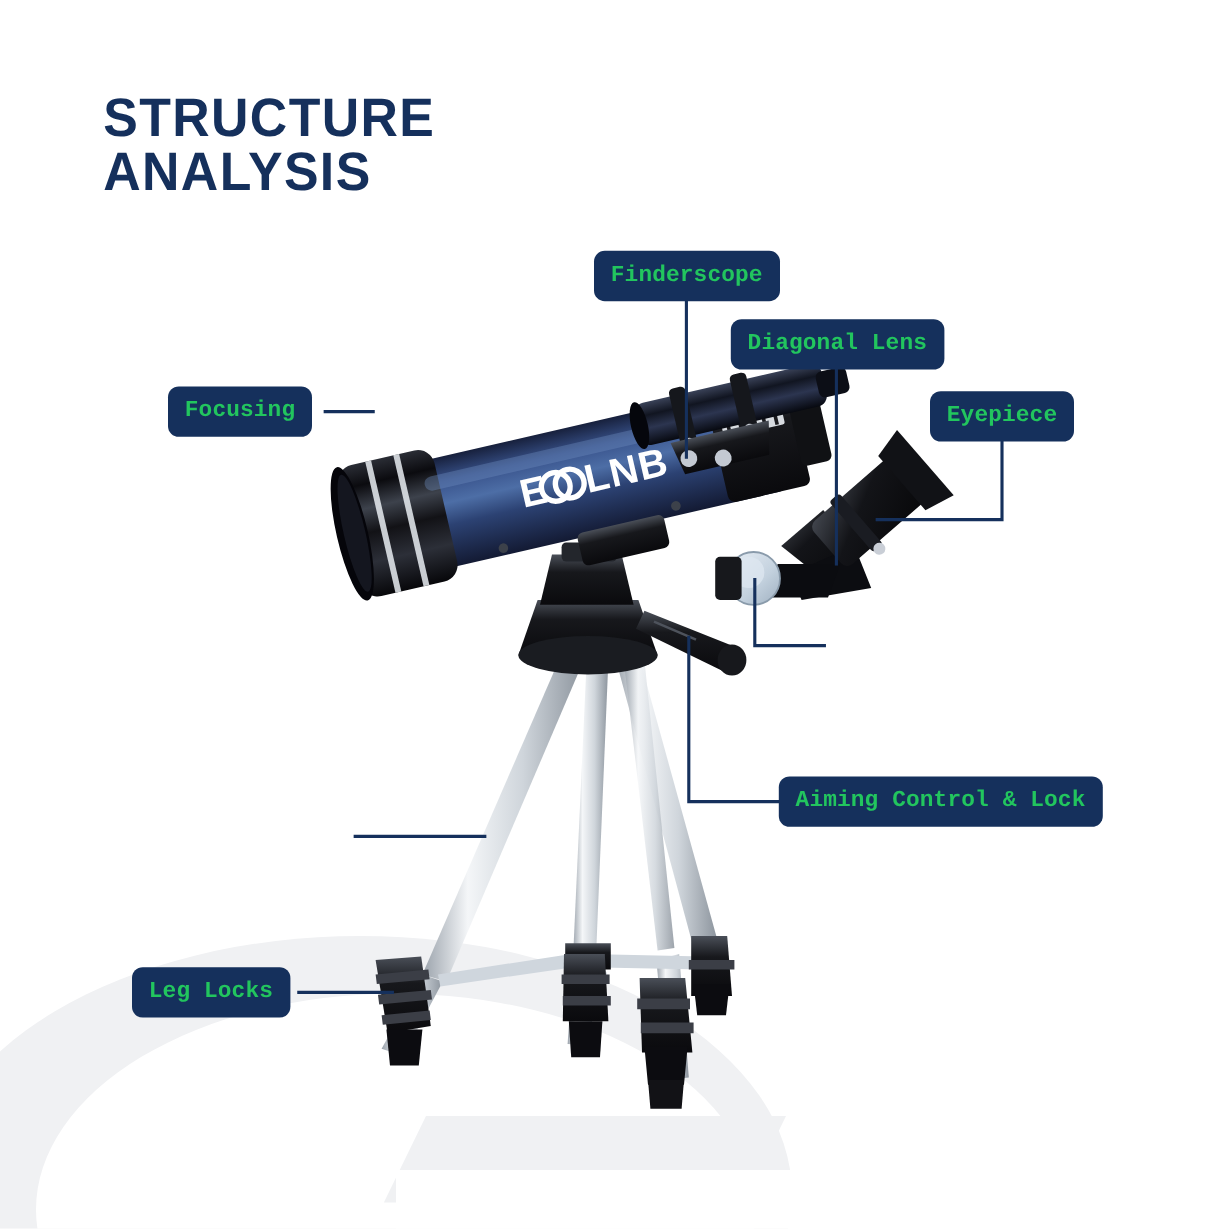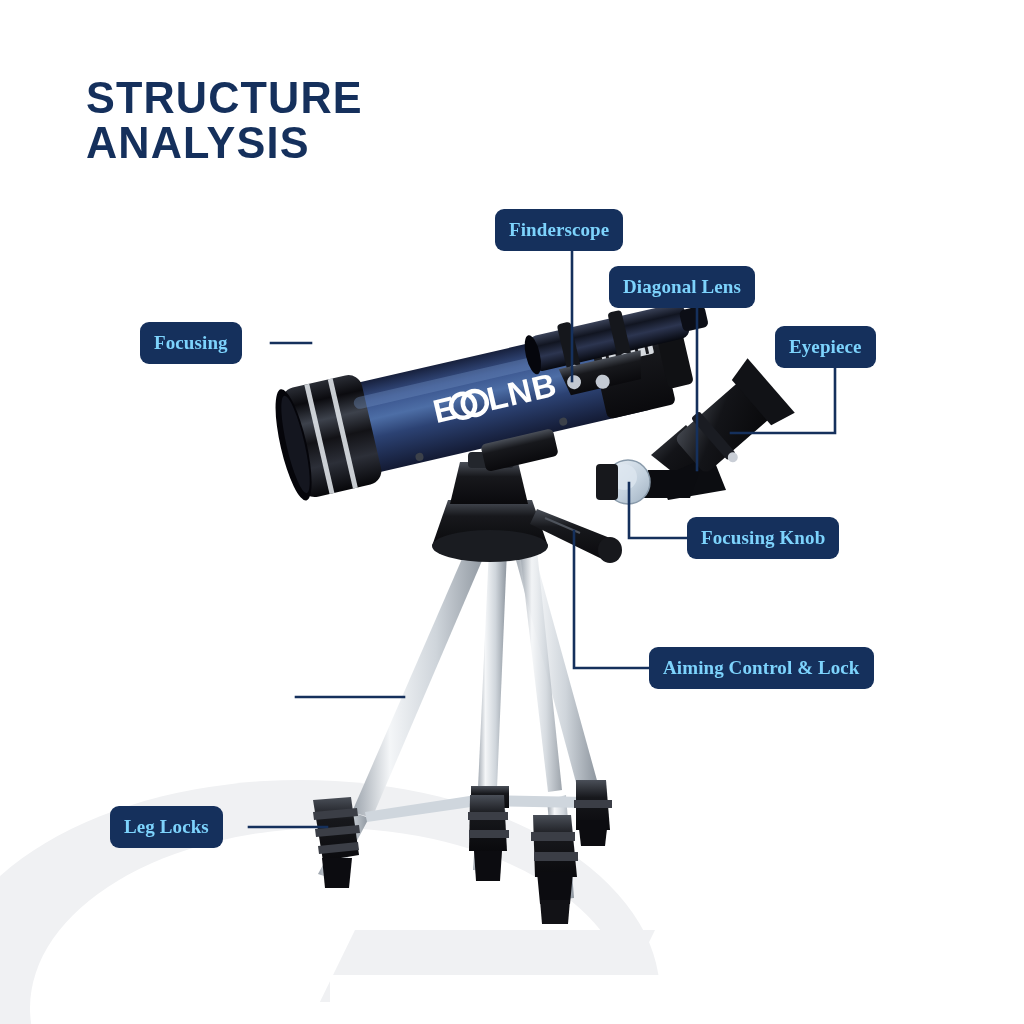--- a/index.html
+++ b/index.html
@@ -46,29 +46,29 @@
     font-stretch:condensed;
     white-space:pre-line;
     transform:scaleX(0.96);
     transform-origin:left top;
   }
 
   
   .label{
     position:absolute;
     background:#15305c;
-    color:#7dd3fc;
+    color:#22c55e;
     font-weight:bold;
     font-size:19px;
     line-height:1;
     border-radius:9px;
     padding:11px 14px 12px 14px;
     white-space:nowrap;
     box-sizing:border-box;
-    font-family:Liberation Serif, serif;
+    font-family:Liberation Mono, monospace;
     letter-spacing:0.1px;
   }
 
   
   #wires{position:absolute;left:0;top:0;width:1024px;height:1024px;pointer-events:none;}
 
   
   #scope{position:absolute;left:0;top:0;width:1024px;height:1024px;}
 </style>
 </head>
@@ -267,20 +267,19 @@
   </svg>
 
   <div class="label" style="left:495px;top:209px;">Finderscope</div>
 
   <div class="label" style="left:609px;top:266px;padding-left:14px;">Diagonal Lens</div>
 
   <div class="label" style="left:775px;top:326px;">Eyepiece</div>
 
   <div class="label" style="left:140px;top:322px;">Focusing</div>
 
-  <div class="label" style="left:687px;top:517px;">Focusing Knob</div>
 
   <div class="label" style="left:649px;top:647px;text-align:center;">Aiming Control &amp; Lock</div>
 
 
   <div class="label" style="left:110px;top:806px;">Leg Locks</div>
 
 </div>
 
 </body></html>

